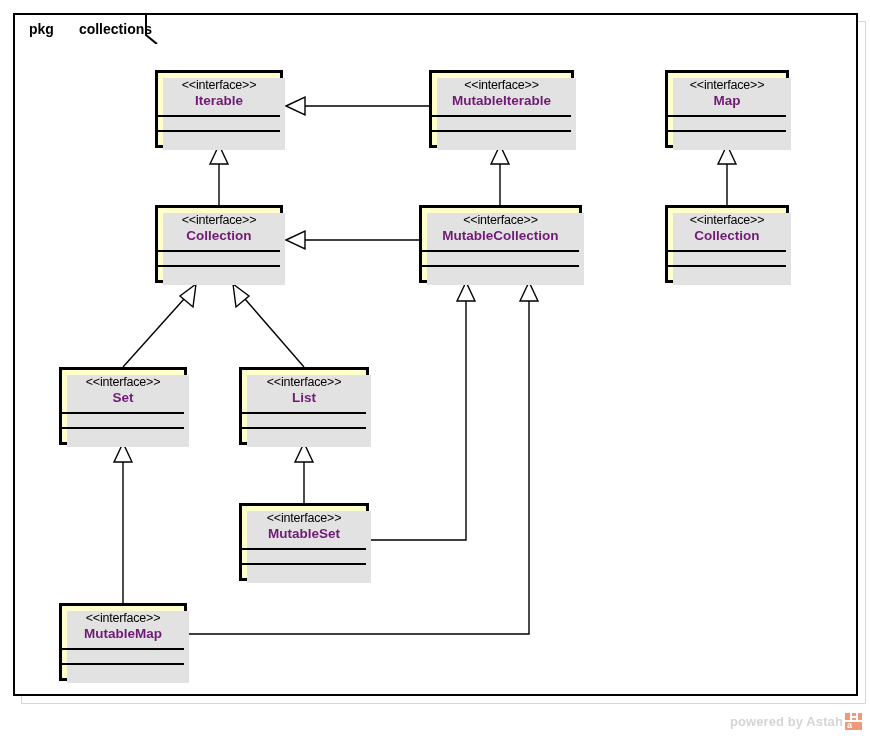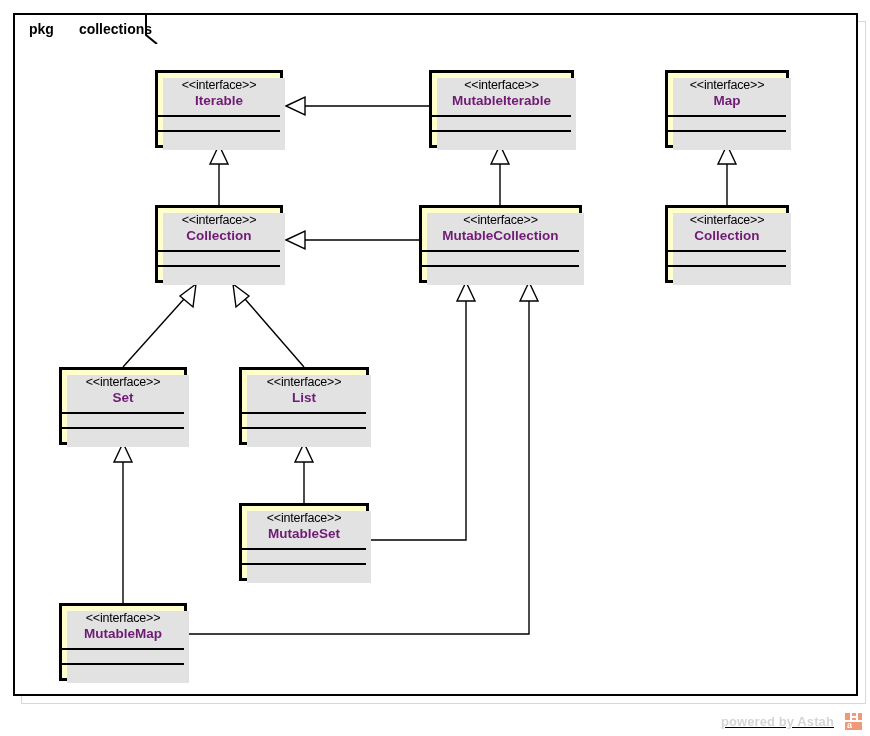--- a/index.html
+++ b/index.html
@@ -153,23 +153,22 @@
     stroke-linejoin: miter;
   }
 
   
   #watermark {
     position: absolute;
     right: 8px;
     bottom: 6px;
     display: flex;
     align-items: center;
-    gap: 11px;
+    gap: 2px;
     z-index: 10;
-    text-decoration: underline;
   }
   #watermark .wm-text {
     font-size: 13px;
     font-weight: bold;
     color: #d5d5d5;
     letter-spacing: 0.1px;
   }
   .astah-mark {
     width: 17px;
     height: 17px;

